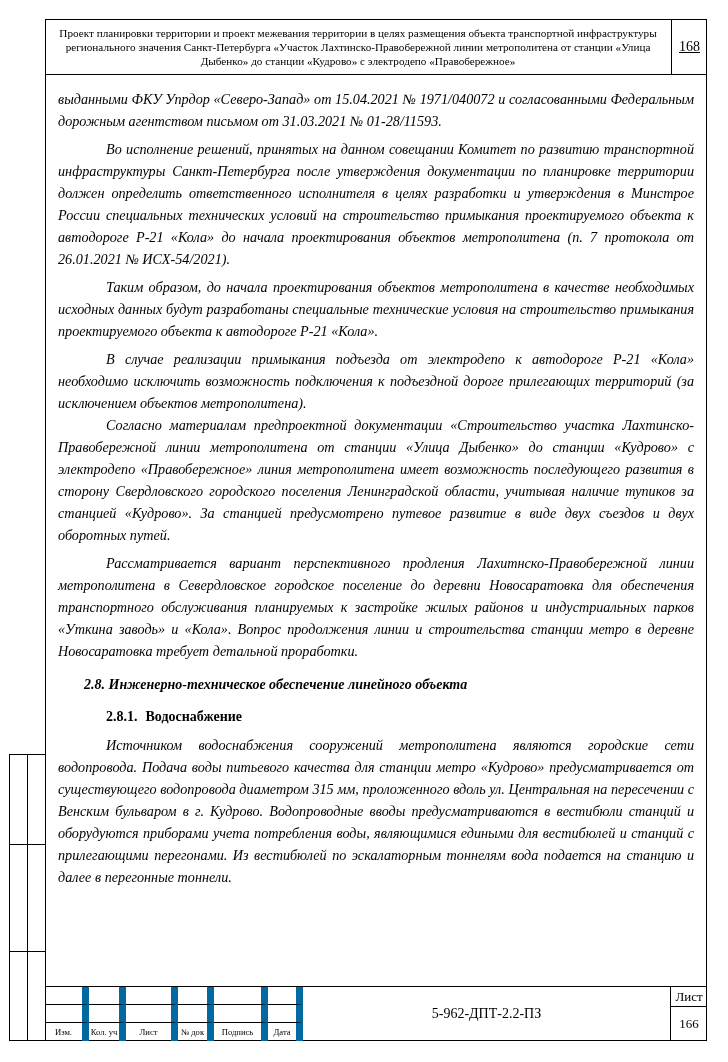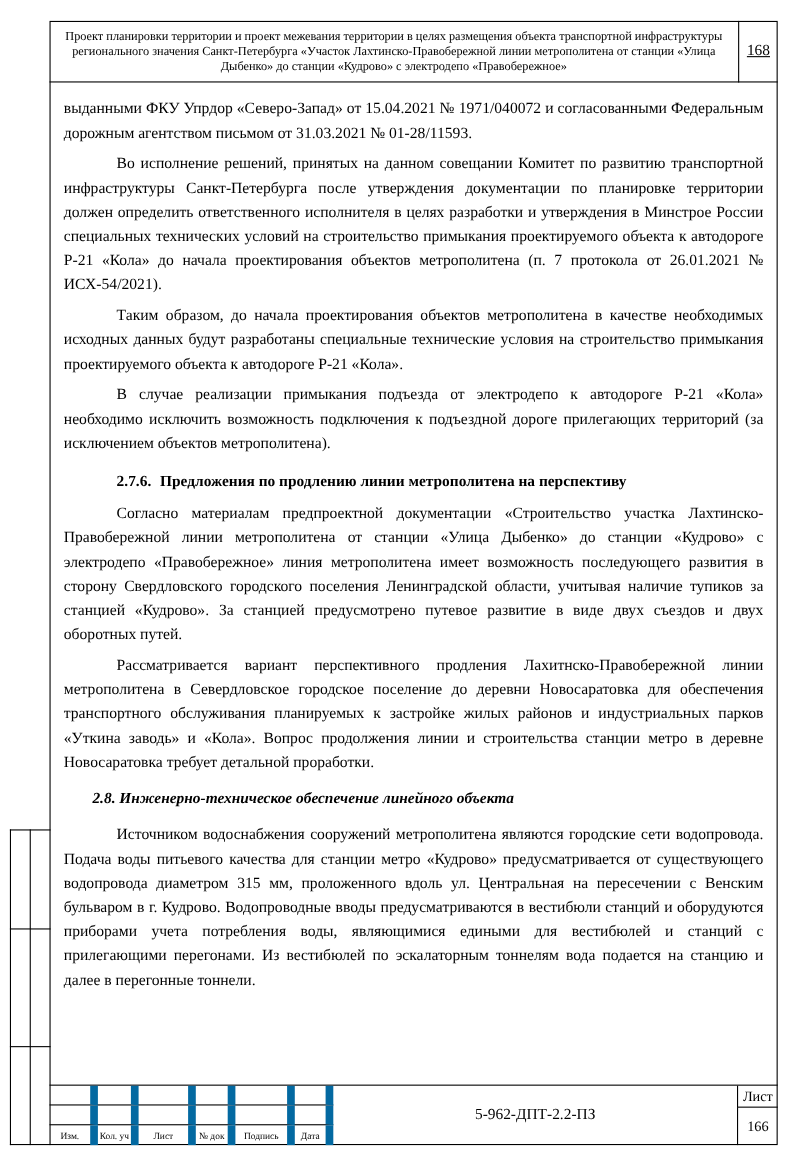--- a/index.html
+++ b/index.html
@@ -7,21 +7,21 @@
          font-family: "Liberation Serif", "DejaVu Serif", serif; color: #000; }
   .abs { position: absolute; box-sizing: border-box; }
   .frame { left: 45px; top: 19px; width: 662px; height: 1022px; border: 1.5px solid #000; }
   .hdr { left: 45px; top: 19px; width: 662px; height: 56px; border-bottom: 1.5px solid #000; }
   .hdr-text { position: absolute; left: 0; top: 0; width: 626px; height: 56px;
               display: flex; align-items: center; justify-content: center; text-align: center;
               font-size: 11.2px; line-height: 14px; padding: 0 8px; box-sizing: border-box; }
   .hdr-num { position: absolute; left: 626px; top: 0; width: 35px; height: 56px; border-left: 1.5px solid #000;
              display: flex; align-items: center; justify-content: center; font-size: 14px; text-decoration: underline; }
   .content { left: 58px; top: 88px; width: 636px; font-size: 14.2px; line-height: 22px; text-align: justify; }
-  .content p { margin: 0; }
+  .content p { margin: 0; font-style: italic; }
   .content p.ind { text-indent: 48px; margin-top: 6px; }
   .content p.first { text-indent: 0; margin-top: 0; }
   .content h3 { font-size: 14px; font-weight: bold; margin: 14px 0 6px 48px; line-height: 22px; }
   .content h2 { font-size: 14px; font-weight: bold; font-style: italic; margin: 12px 0 10px 26px; line-height: 22px; }
   .num { display: inline-block; margin-right: 8px; }
   
   .lm { left: 9px; top: 754px; width: 37px; height: 287px; border: 1.5px solid #000; border-right: none; }
   .lm-mid { left: 27px; top: 754px; width: 0; height: 287px; border-left: 1.5px solid #000; }
   .lm-h { left: 9px; width: 37px; height: 0; border-top: 1.5px solid #000; }
   
@@ -43,26 +43,26 @@
 <div class="abs hdr">
   <div class="hdr-text">Проект планировки территории и проект межевания территории в целях размещения объекта транспортной инфраструктуры регионального значения Санкт-Петербурга «Участок Лахтинско-Правобережной линии метрополитена от станции «Улица Дыбенко» до станции «Кудрово» с электродепо «Правобережное»</div>
   <div class="hdr-num">168</div>
 </div>
 
 <div class="abs content">
   <p class="first">выданными ФКУ Упрдор «Северо-Запад» от 15.04.2021 № 1971/040072 и согласованными Федеральным дорожным агентством письмом от 31.03.2021 № 01-28/11593.</p>
   <p class="ind">Во исполнение решений, принятых на данном совещании Комитет по развитию транспортной инфраструктуры Санкт-Петербурга после утверждения документации по планировке территории должен определить ответственного исполнителя в целях разработки и утверждения в Минстрое России специальных технических условий на строительство примыкания проектируемого объекта к автодороге Р-21 «Кола» до начала проектирования объектов метрополитена (п. 7 протокола от 26.01.2021 № ИСХ-54/2021).</p>
   <p class="ind">Таким образом, до начала проектирования объектов метрополитена в качестве необходимых исходных данных будут разработаны специальные технические условия на строительство примыкания проектируемого объекта к автодороге Р-21 «Кола».</p>
   <p class="ind">В случае реализации примыкания подъезда от электродепо к автодороге Р-21 «Кола» необходимо исключить возможность подключения к подъездной дороге прилегающих территорий (за исключением объектов метрополитена).</p>
-  <h3>
-    <span class="num">2.7.6.</span><span>Предложения по продлению линии метрополитена на перспективу</span>
-  </h3>
   <p class="ind" style="margin-top:0">Согласно материалам предпроектной документации «Строительство участка Лахтинско-Правобережной линии метрополитена от станции «Улица Дыбенко» до станции «Кудрово» с электродепо «Правобережное» линия метрополитена имеет возможность последующего развития в сторону Свердловского городского поселения Ленинградской области, учитывая наличие тупиков за станцией «Кудрово». За станцией предусмотрено путевое развитие в виде двух съездов и двух оборотных путей.</p>
   <p class="ind">Рассматривается вариант перспективного продления Лахитнско-Правобережной линии метрополитена в Севердловское городское поселение до деревни Новосаратовка для обеспечения транспортного обслуживания планируемых к застройке жилых районов и индустриальных парков «Уткина заводь» и «Кола». Вопрос продолжения линии и строительства станции метро в деревне Новосаратовка требует детальной проработки.</p>
   <h2>2.8. Инженерно-техническое обеспечение линейного объекта</h2>
+  <h3 style="margin-top:0">
+    <span class="num">2.8.1.</span><span>Водоснабжение</span>
+  </h3>
   <p class="ind" style="margin-top:0">Источником водоснабжения сооружений метрополитена являются городские сети водопровода. Подача воды питьевого качества для станции метро «Кудрово» предусматривается от существующего водопровода диаметром 315 мм, проложенного вдоль ул. Центральная на пересечении с Венским бульваром в г. Кудрово. Водопроводные вводы предусматриваются в вестибюли станций и оборудуются приборами учета потребления воды, являющимися едиными для вестибюлей и станций с прилегающими перегонами. Из вестибюлей по эскалаторным тоннелям вода подается на станцию и далее в перегонные тоннели.</p>
 </div>
 
 <div class="abs lm"></div>
 <div class="abs lm-mid"></div>
 <div class="abs lm-h" style="top:844px"></div>
 <div class="abs lm-h" style="top:951px"></div>
 
 <div class="abs stamp">
 

